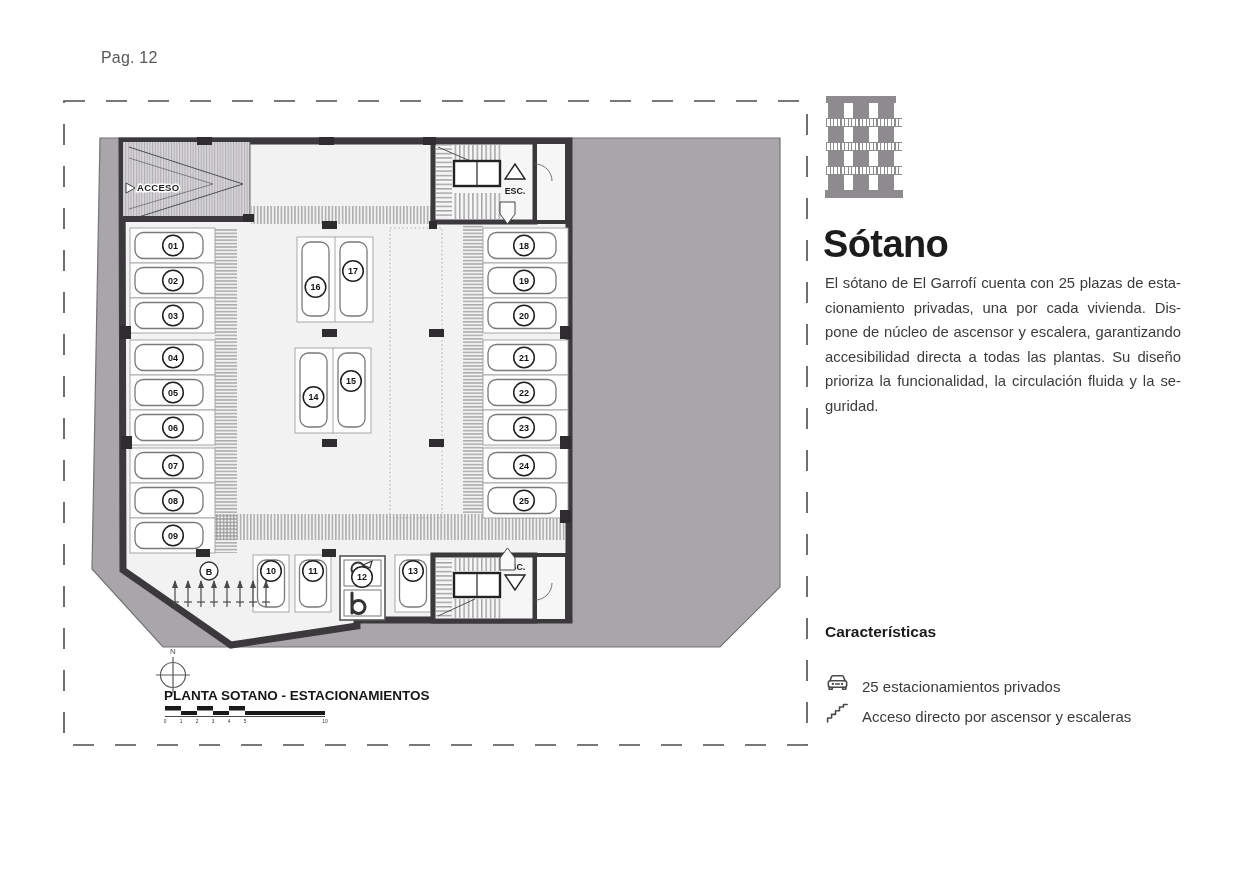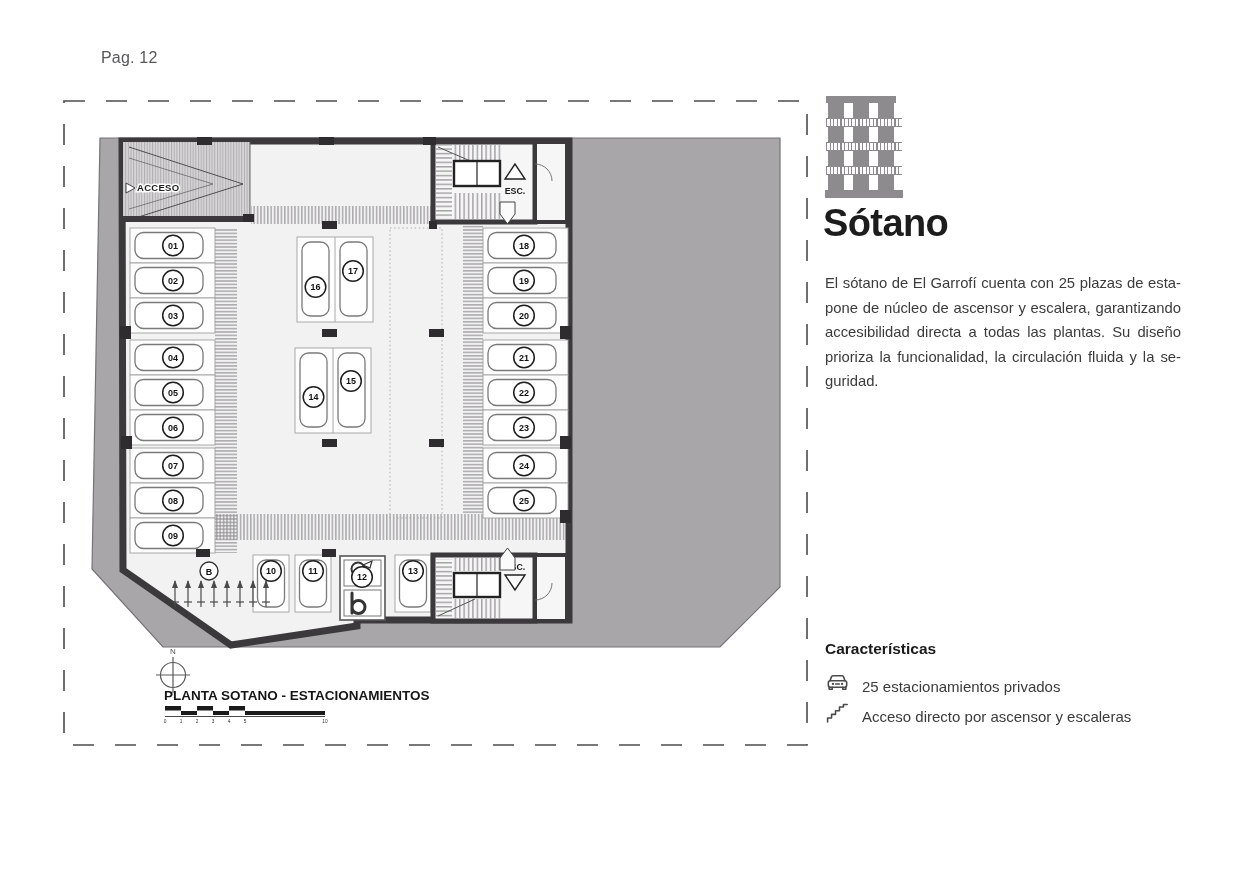--- a/index.html
+++ b/index.html
@@ -13,25 +13,25 @@
   #plan text{font-family:"Liberation Sans",sans-serif;}
   
   .bicon{left:826px;top:96px;width:78px;}
   .bicon div{box-sizing:border-box;}
   .bi-bar{height:7px;width:70px;background:#8d8b8e;}
   .bi-win{height:15px;width:70px;display:flex;gap:9px;padding:0 2px;}
   .bi-win i{width:17px;background:#8d8b8e;display:block;}
   .bi-band{height:9px;width:76px;border-top:1.6px solid #8d8b8e;border-bottom:1.6px solid #8d8b8e;
            background:repeating-linear-gradient(90deg,#8d8b8e 0 1.3px,#ffffff 1.3px 3.6px);}
   .bi-base{height:8px;width:78px;background:#8d8b8e;margin-left:-1px;}
-  .title{left:823px;top:202px;font-size:38px;font-weight:bold;letter-spacing:-.6px;color:#1c1c1c;}
+  .title{left:823px;top:223px;font-size:38px;font-weight:bold;letter-spacing:-.6px;color:#1c1c1c;}
   .para{left:825px;top:271px;width:356px;font-size:14.8px;line-height:24.55px;color:#3b3b3b;}
   .pline{white-space:nowrap;text-align:justify;text-align-last:justify;}
   .para .pline:last-child{text-align-last:left;}
-  .chars{left:825px;top:640px;font-size:15.5px;font-weight:bold;color:#1a1a1a;}
+  .chars{left:825px;top:623px;font-size:15.5px;font-weight:bold;color:#1a1a1a;}
   .features{left:825px;top:665px;width:380px;}
   .feature{display:flex;align-items:flex-end;gap:12px;height:30px;}
   .fi{width:25px;height:25px;flex:0 0 25px;display:flex;align-items:center;justify-content:center;}
   .fi svg{width:25px;height:25px;}
   .ft{font-size:15px;color:#3b3b3b;}
 </style>
 </head>
 <body>
 
 <div class="abs pag">Pag. 12</div>
@@ -321,20 +321,21 @@
       <i></i>
     </div>
   <div class="bi-base"></div>
 </div>
 
 <h1 class="abs title" style="margin:0;">Sótano</h1>
 
 <div class="abs para">
 
 <div class="pline">El sótano de El Garrofí cuenta con 25 plazas de esta-</div>
+    <div class="pline">cionamiento privadas, una por cada vivienda. Dis-</div>
     <div class="pline">pone de núcleo de ascensor y escalera, garantizando</div>
     <div class="pline">accesibilidad directa a todas las plantas. Su diseño</div>
     <div class="pline">prioriza la funcionalidad, la circulación fluida y la se-</div>
     <div class="pline">guridad.</div>
   </div>
 
 <div class="abs chars">Características</div>
 
 <div class="abs features">
 

